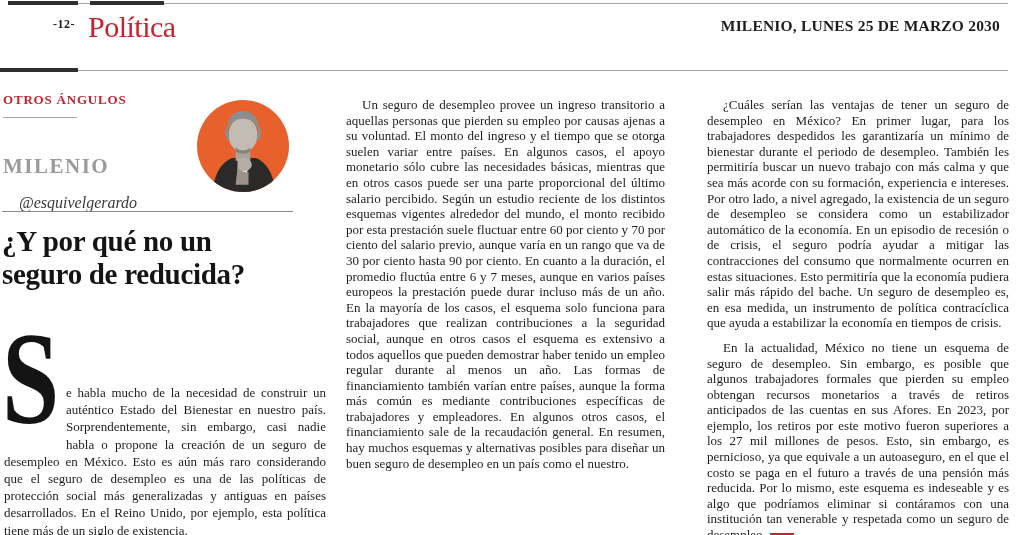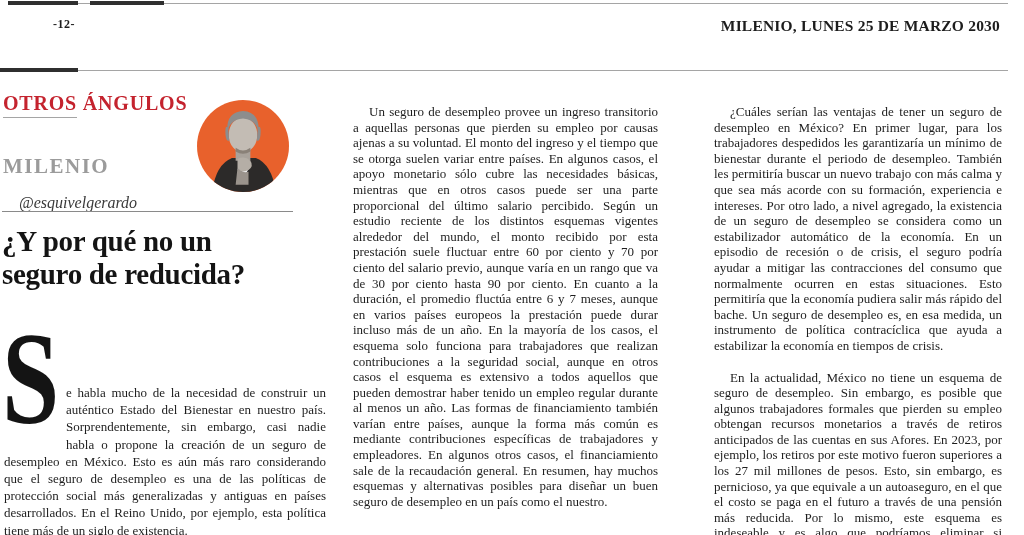--- a/index.html
+++ b/index.html
@@ -21,51 +21,52 @@
   .bar{position:absolute;top:1px;height:4px;background:var(--rule_dark);}
   .bar-1{left:8px;width:70px;}
   .bar-2{left:90px;width:74px;}
   .rule-mid{position:absolute;top:70px;left:0;width:1008px;height:1px;background:var(--rule_light);}
   .bar-3{position:absolute;top:68px;left:0;width:78px;height:4px;background:var(--rule_dark);}
   
   .page-number{position:absolute;top:17px;left:5px;font-size:12px;font-weight:bold;letter-spacing:.5px;margin-left:48px;}
   .section-title{position:absolute;top:10px;left:88px;font-size:30px;letter-spacing:-.5px;color:var(--accent_red);}
   .edition{position:absolute;top:17px;right:24px;font-size:15.5px;font-weight:bold;letter-spacing:.2px;}
   
-  .kicker{position:absolute;top:92px;left:3px;font-size:20px;font-weight:bold;letter-spacing:.8px;color:var(--accent_red);}
+  .kicker{position:absolute;top:92px;left:3px;font-size:13px;font-weight:bold;letter-spacing:.8px;color:var(--accent_red);}
   .kicker-rule{position:absolute;top:117px;left:3px;width:74px;height:1px;background:var(--rule_light);}
   .author-name{position:absolute;top:131px;left:3px;font-size:21px;font-weight:bold;line-height:23.5px;letter-spacing:1.5px;color:var(--author_gray);}
   .author-handle{position:absolute;top:194px;left:19px;font-size:16px;font-style:italic;color:#3a3a3a;}
   .author-photo{position:absolute;top:100px;left:197px;width:92px;height:92px;}
   .author-rule{position:absolute;top:211px;left:2px;width:291px;height:1px;background:#8a8a8a;}
   
   .article-title{position:absolute;top:225px;left:2px;width:330px;font-size:29px;font-weight:bold;
     line-height:33px;letter-spacing:-.3px;color:#141414;}
   
   .bodytext{font-size:13px;text-align:justify;color:var(--text_dark);}
   .lede{position:absolute;top:371px;left:4px;width:322px;line-height:17.2px;}
   .lede-float{float:left;width:62px;height:52px;}
   .dropcap{position:absolute;top:330px;left:2px;font-size:132px;line-height:98px;font-weight:bold;
     color:#141414;transform:scaleX(.78);transform-origin:left top;}
   .col-mid{position:absolute;top:88px;left:337px;width:337px;line-height:15.6px;}
   .col-right{position:absolute;top:88px;left:698px;width:320px;line-height:15.6px;}
-  .bodytext p{margin:16px;}
+  .bodytext p{margin:9px;}
   .indent{text-indent:16px;}
   .end-mark{display:inline-block;width:24px;height:5px;background:var(--accent_red);margin-left:4px;position:relative;top:-1px;}
 </style>
 </head>
 <body>
 
 <div class="page">
 
   <div class="rule-top"></div>
   <div class="bar bar-1"></div>
   <div class="bar bar-2"></div>
 
   <div class="page-number">-12-</div>
+  <div class="section-title">Política</div>
   <div class="edition">MILENIO, LUNES 25 DE MARZO 2030</div>
 
   <div class="rule-mid"></div>
   <div class="bar-3"></div>
 
   <div class="kicker">OTROS ÁNGULOS</div>
   <div class="kicker-rule"></div>
 
   <div class="author-name">
     <br>

